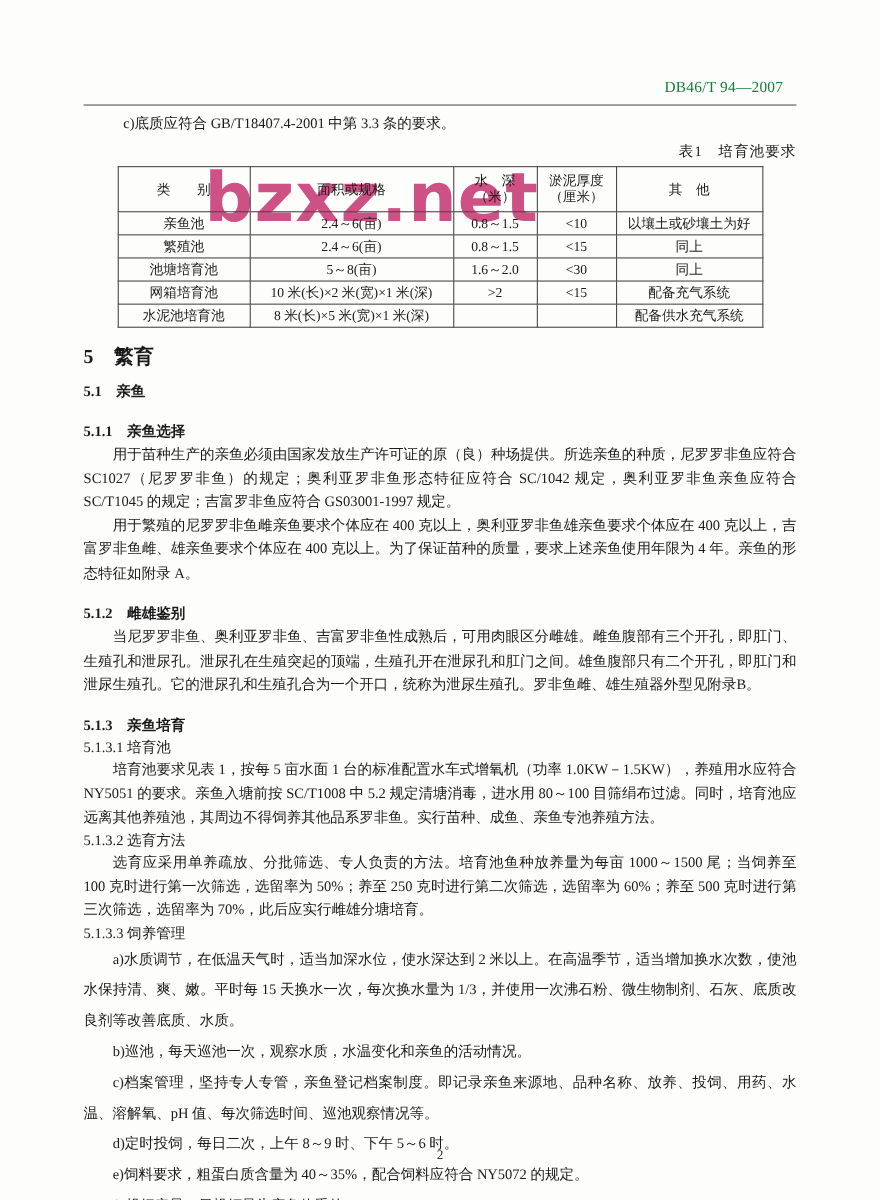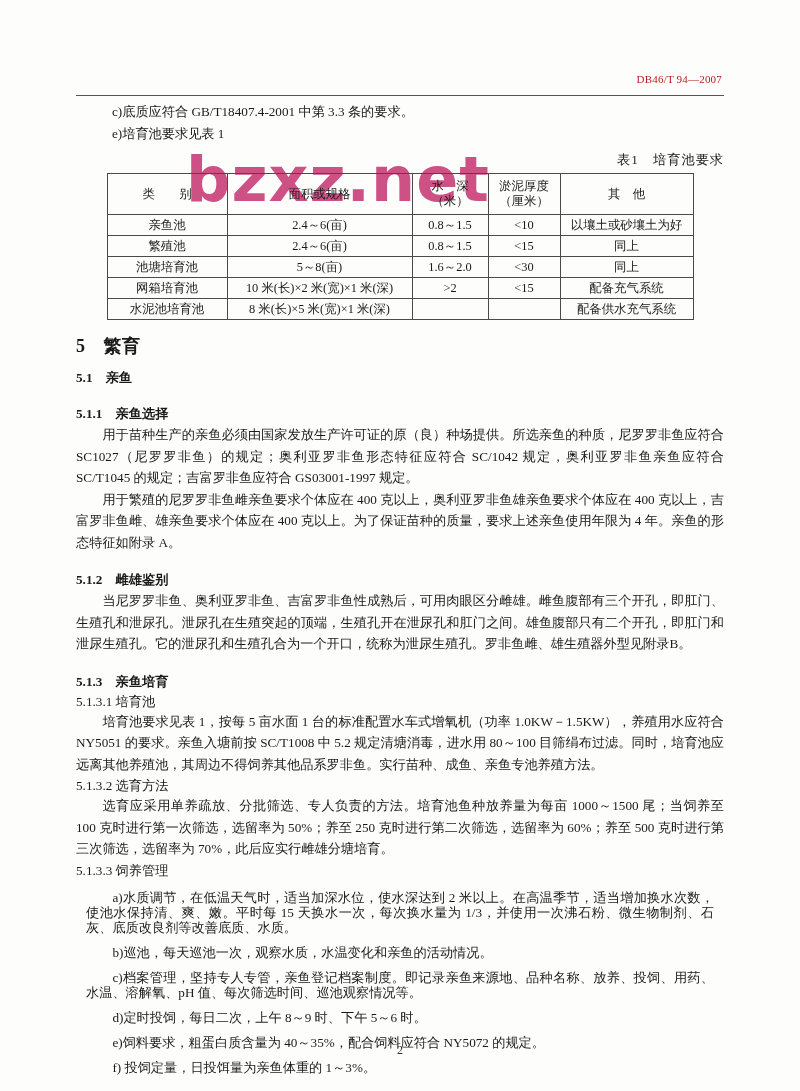--- a/index.html
+++ b/index.html
@@ -53,25 +53,25 @@
     position: absolute;
     left: 76px;
     top: 95px;
     width: 648px;
     height: 1px;
     background: #555;
     z-index: 4;
   }
   .header-code {
     position: absolute;
-    right: 78px;
+    right: 88px;
     top: 73px;
-    font-size: 11px;
+    font-size: 14px;
     letter-spacing: 0.2px;
-    color: #b91c1c;
+    color: #15803d;
     z-index: 4;
     white-space: nowrap;
   }
 
   
   .content {
     position: absolute;
     left: 76px;
     top: 101px;
     width: 648px;
@@ -154,25 +154,25 @@
   .para {
     font-size: 13.2px;
     line-height: 21.5px;
     text-align: justify;
     text-justify: inter-ideograph;
     text-indent: 2em;
     margin: 0;
   }
   .item {
     font-size: 13.2px;
-    line-height: 15px;
+    line-height: 28px;
     text-align: justify;
     text-justify: inter-ideograph;
     text-indent: 2em;
-    margin: 10px;
+    margin: 0;
   }
 
   .pagenum {
     position: absolute;
     left: 0;
     top: 1043px;
     width: 800px;
     text-align: center;
     font-size: 12px;
     color: #333;
@@ -186,21 +186,20 @@
   <div class="paper-tone"></div>
 
   <div class="watermark">bzxz.net</div>
 
   <div class="header-code">DB46/T 94—2007</div>
   <div class="header-rule"></div>
 
   <div class="content">
 
     <div class="lead-line">c)底质应符合 GB/T18407.4-2001 中第 3.3 条的要求。</div>
-    <div class="lead-line">e)培育池要求见表 1</div>
 
     <div class="table-caption">表1　培育池要求</div>
 
     <table class="tbl">
       <colgroup>
         <col class="col-a">
           <col class="col-b">
           <col class="col-c">
           <col class="col-d">
           <col class="col-e">

